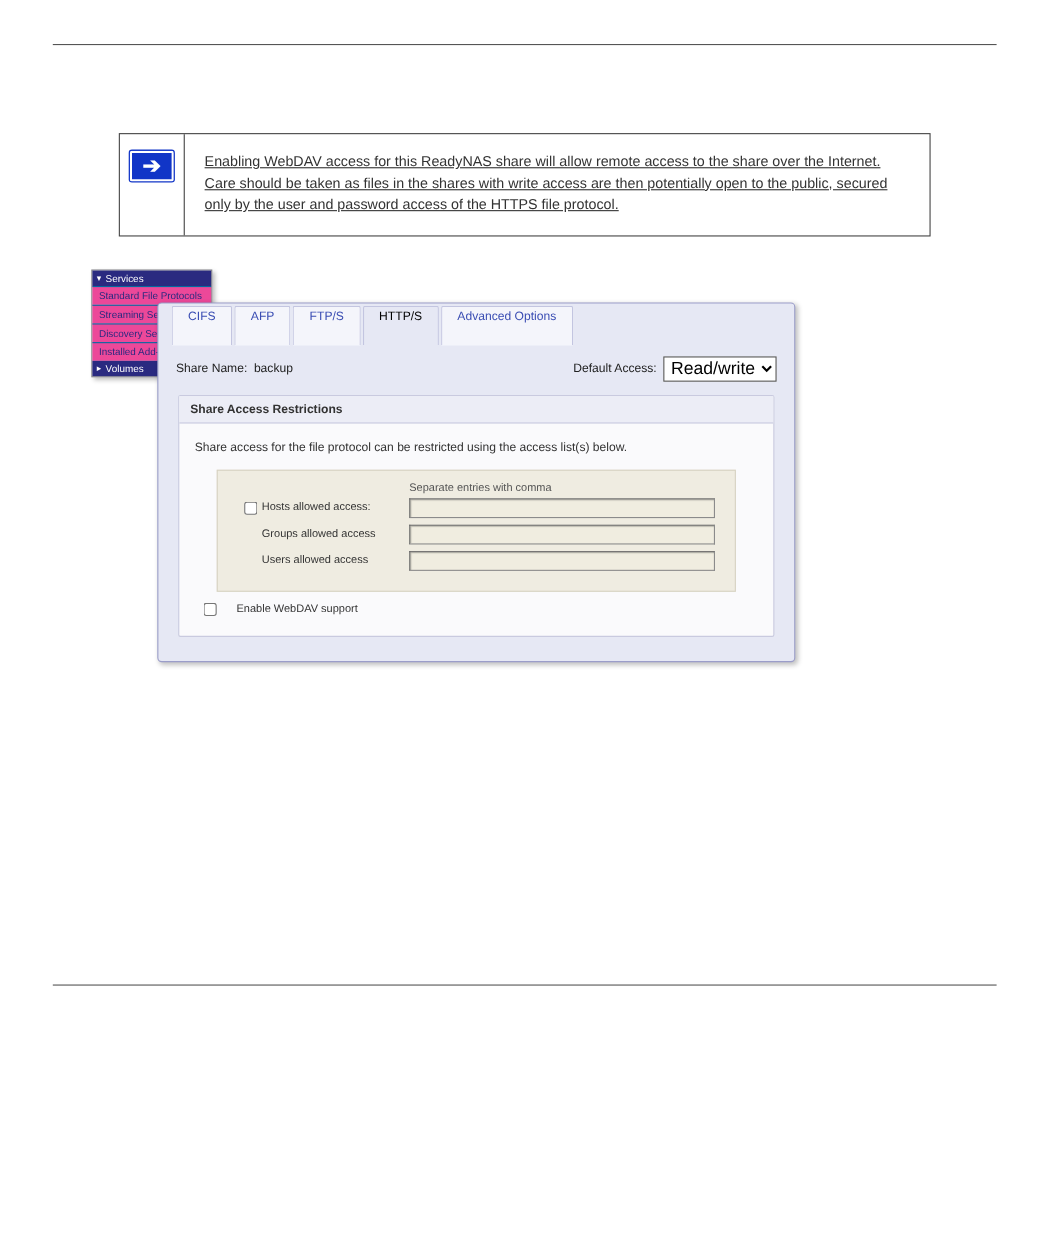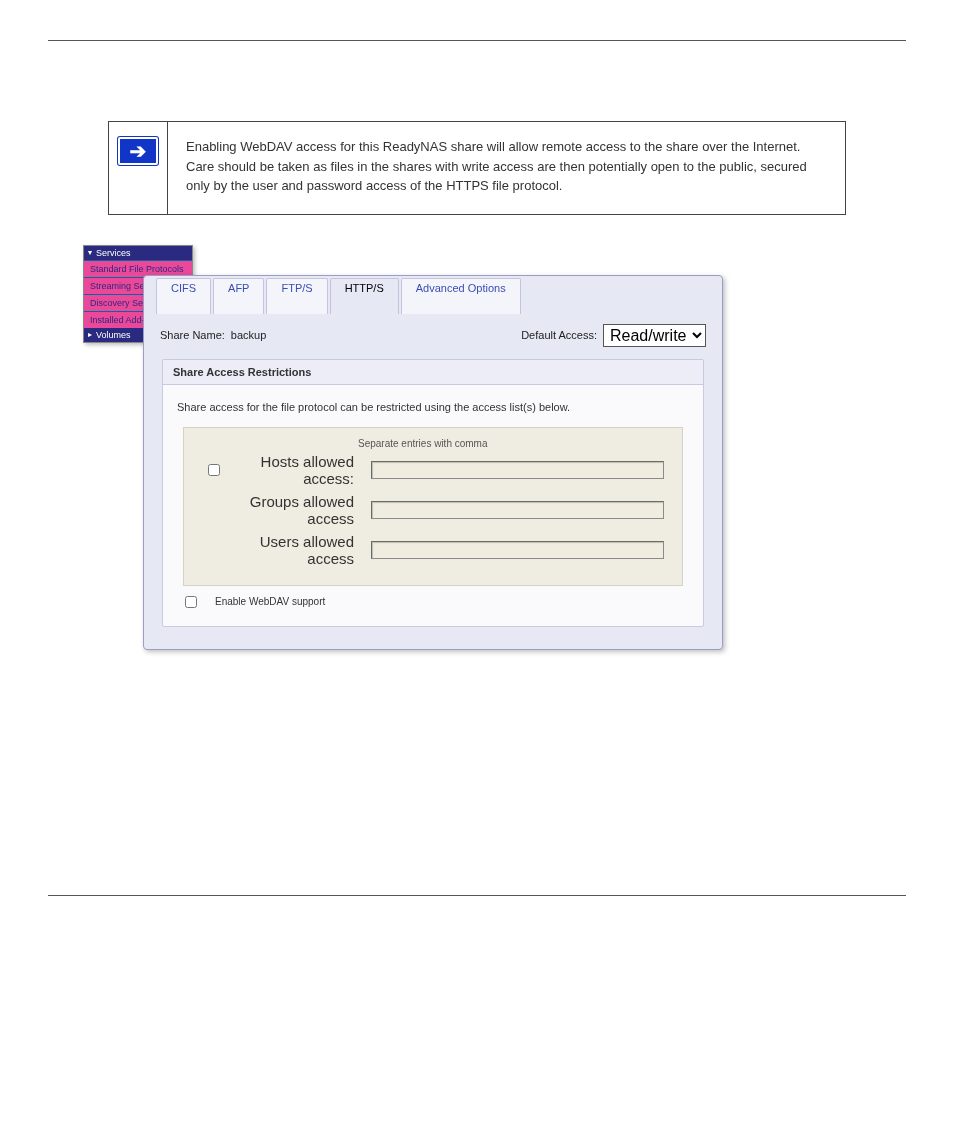--- a/index.html
+++ b/index.html
@@ -18,21 +18,21 @@
   html,body{margin:0;padding:0;background:var(--page-bg);font-family:Arial,Helvetica,sans-serif;color:var(--text-main);}
   .page{box-sizing:border-box;width:954px;margin:0 auto;padding:40px 48px 30px 48px;}
   .hr{border:none;border-top:1px solid #555;margin:30px 0 0 0;}
   .hr-top{border:none;border-top:1px solid #555;margin:0 0 50px 0;}
 
   
   .note-box{display:flex;border:1px solid #444;margin:80px 60px 30px 60px;}
   .note-icon-cell{width:58px;display:flex;align-items:flex-start;justify-content:center;padding-top:15px;border-right:1px solid #444;}
   .note-icon{width:40px;height:28px;background:var(--note-blue);border-radius:2px;display:flex;align-items:center;justify-content:center;position:relative;box-shadow:inset 0 0 0 2px #fff, 0 0 0 1px var(--note-blue);}
   .note-arrow{color:#fff;font-size:20px;font-weight:bold;line-height:1;}
-  .note-text{flex:1;padding:15px 18px 18px 18px;font-size:13px;line-height:1.5;}
+  .note-text{flex:1;padding:15px 18px 18px 18px;font-size:13px;line-height:1.5;text-decoration:underline;}
 
   
   .shot-area{position:relative;margin:30px 0 40px 35px;height:320px;}
   
   .mini-sidebar{position:absolute;left:0;top:0;width:108px;font-size:9px;border:1px solid var(--sidebar-border);background:#e7e7f2;box-shadow:2px 2px 4px rgba(0,0,0,.25);}
   .ms-header{background:var(--sidebar-dk);color:#fff;padding:2px 4px;font-size:9px;display:flex;align-items:center;gap:4px;}
   .ms-header .chev{font-size:8px;}
   .ms-item{padding:3px 6px;border-top:1px solid #0369a1;color:#2a2a80;background:#ec4899;white-space:nowrap;overflow:hidden;}
 
   
@@ -42,25 +42,25 @@
   .tab.active{background:var(--panel-lav);color:#000;font-weight:normal;}
   .panel-body{padding:10px 16px 2px 16px;}
   .row1{display:flex;align-items:center;font-size:11px;color:#222;margin-bottom:12px;justify-content:center;}
   .row1 .lbl{margin-right:6px;}
   .row1 .spacer{flex:1;}
   .sel-box{border:1px solid #555;background:#fff;font-size:16px;padding:1px 2px;font-family:inherit;}
   .section{background:#fafafc;border:1px solid #c9cadf;border-radius:2px;margin:0 2px;}
   .section-h{background:#ecedf6;border-bottom:1px solid #c9cadf;padding:6px 10px;font-size:11px;font-weight:bold;color:#333;}
   .section-b{padding:16px 14px 18px 14px;font-size:11px;color:#333;}
   .desc{margin-bottom:14px;}
-  .restrict-box{background:#efece1;border:1px solid #d6d2c2;padding:10px 18px 12px 18px;margin:0 6px;}
+  .restrict-box{background:#efece1;border:1px solid #d6d2c2;padding:10px 18px 12px 18px;margin:0 20px;}
   .hint{font-size:10px;color:#555;margin:0 0 4px 156px;}
   .r-row{display:flex;align-items:center;margin-bottom:6px;}
   .r-row .cb{width:22px;text-align:center;}
-  .r-row .rl{width:130px;font-size:15px;color:#333;text-align:right;padding-right:17px;}
+  .r-row .rl{width:130px;font-size:10px;color:#333;text-align:left;padding-right:4px;}
   .r-row input[type=text]{flex:1;height:14px;background:var(--field-bg);border:1px solid var(--field-border);border-top-color:#6a6a6a;border-left-color:#6a6a6a;font-size:10px;padding:1px 3px;box-shadow:inset 1px 1px 1px rgba(0,0,0,.2);}
   .webdav-row{display:flex;align-items:center;margin:10px 0 0 8px;font-size:10px;color:#333;gap:18px;}
   .webdav-row input{margin:0;}
   input[type=checkbox]{width:12px;height:12px;}
 
   .footer-space{height:260px;}
 </style>
 </head>
 <body>
 

